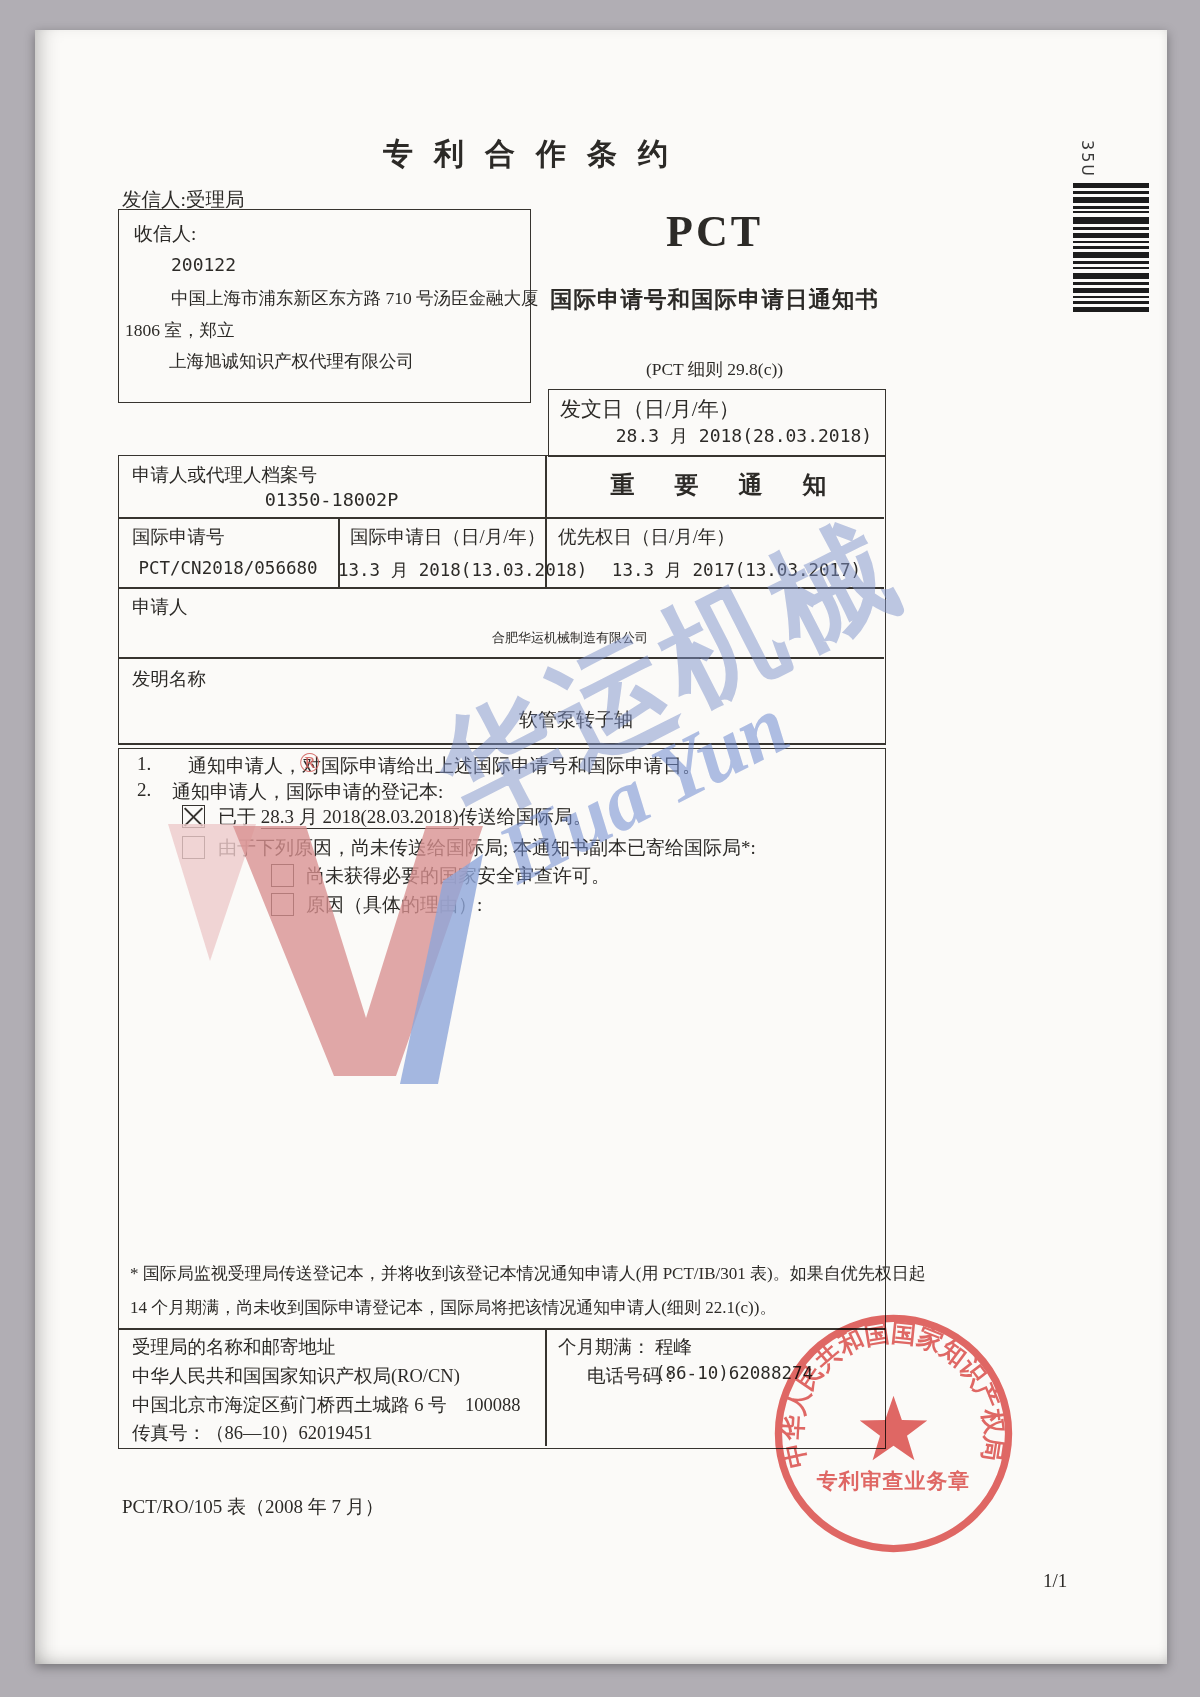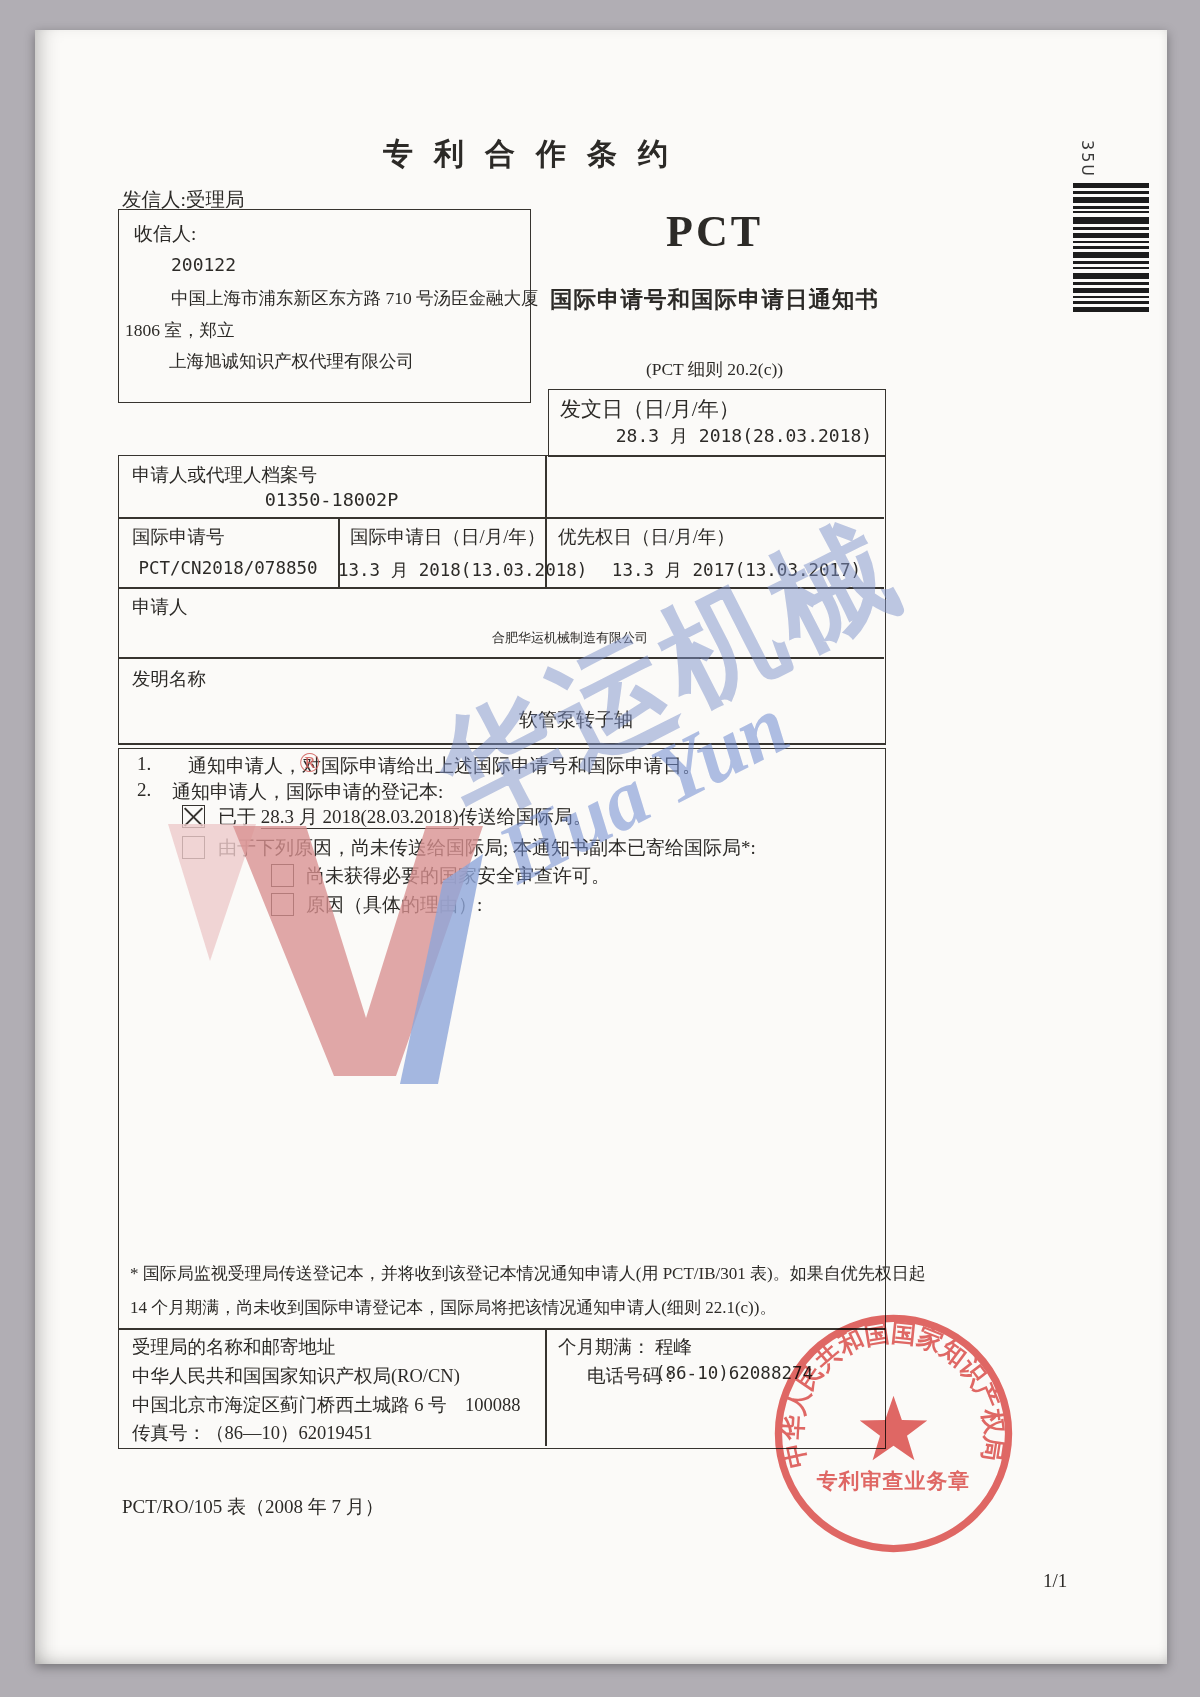--- a/index.html
+++ b/index.html
@@ -84,40 +84,41 @@
 
   <div class="box" style="left:118px;top:209px;width:411px;height:192px;"></div>
   <div class="abs" style="left:134px;top:221px;font-size:19px;">收信人:</div>
   <div class="abs mono" style="left:171px;top:254px;font-size:18px;">200122</div>
   <div class="abs" style="left:171px;top:286px;font-size:17.5px;">中国上海市浦东新区东方路 710 号汤臣金融大厦</div>
   <div class="abs" style="left:125px;top:318px;font-size:17.5px;">1806 室，郑立</div>
   <div class="abs" style="left:169px;top:349px;font-size:17.5px;">上海旭诚知识产权代理有限公司</div>
 
   <div class="abs ctr" style="left:545px;top:206px;width:339px;font-size:44px;font-weight:bold;letter-spacing:3px;">PCT</div>
   <div class="abs ctr" style="left:545px;top:284px;width:339px;font-size:22.5px;font-weight:bold;letter-spacing:1px;">国际申请号和国际申请日通知书</div>
-  <div class="abs ctr" style="left:545px;top:357px;width:339px;font-size:17.5px;">(PCT 细则 20.2(c))</div>
+  <div class="abs ctr" style="left:545px;top:357px;width:339px;font-size:17.5px;">(PCT 细则 29.8(c))</div>
 
   <div class="box" style="left:548px;top:389px;width:336px;height:66px;"></div>
   <div class="abs" style="left:560px;top:395px;font-size:21px;">发文日（日/月/年）</div>
   <div class="abs ctr mono" style="left:548px;top:424px;width:336px;padding-left:28px;font-size:18px;">28.3 月 2018(28.03.2018)</div>
 
   <div class="box" style="left:118px;top:455px;width:766px;height:287px;border-bottom-width:2.6px;"></div>
   <div class="hline" style="left:118px;top:517px;width:766px;"></div>
   <div class="hline" style="left:118px;top:587px;width:766px;"></div>
   <div class="hline" style="left:118px;top:657px;width:766px;"></div>
   <div class="vline" style="left:545px;top:455px;height:132px;"></div>
   <div class="vline" style="left:338px;top:517px;height:70px;"></div>
 
   <div class="abs" style="left:132px;top:462px;font-size:18.5px;">申请人或代理人档案号</div>
   <div class="abs ctr mono" style="left:118px;top:489px;width:427px;font-size:18.5px;">01350-18002P</div>
+  <div class="abs ctr" style="left:553px;top:469px;width:331px;font-size:24px;font-weight:bold;letter-spacing:40px;padding-left:20px;">重要通知</div>
 
   <div class="abs" style="left:132px;top:524px;font-size:18.5px;">国际申请号</div>
   <div class="abs" style="left:350px;top:524px;font-size:18.5px;">国际申请日（日/月/年）</div>
   <div class="abs" style="left:558px;top:524px;font-size:18.5px;">优先权日（日/月/年）</div>
-  <div class="abs ctr mono" style="left:118px;top:558px;width:220px;font-size:17.5px;">PCT/CN2018/078850</div>
+  <div class="abs ctr mono" style="left:118px;top:558px;width:220px;font-size:17.5px;">PCT/CN2018/056680</div>
   <div class="abs ctr mono" style="left:338px;top:558px;width:207px;font-size:17.5px;">13.3 月 2018(13.03.2018)</div>
   <div class="abs ctr mono" style="left:545px;top:558px;width:339px;padding-left:22px;font-size:17.5px;">13.3 月 2017(13.03.2017)</div>
 
   <div class="abs" style="left:132px;top:594px;font-size:18.5px;">申请人</div>
   <div class="abs ctr" style="left:111px;top:629px;width:766px;padding-left:76px;font-size:13px;">合肥华运机械制造有限公司</div>
 
   <div class="abs" style="left:132px;top:666px;font-size:18.5px;">发明名称</div>
   <div class="abs ctr" style="left:118px;top:707px;width:766px;padding-left:75px;font-size:19px;">软管泵转子轴</div>
 
   <div class="box" style="left:118px;top:748px;width:766px;height:580px;"></div>

